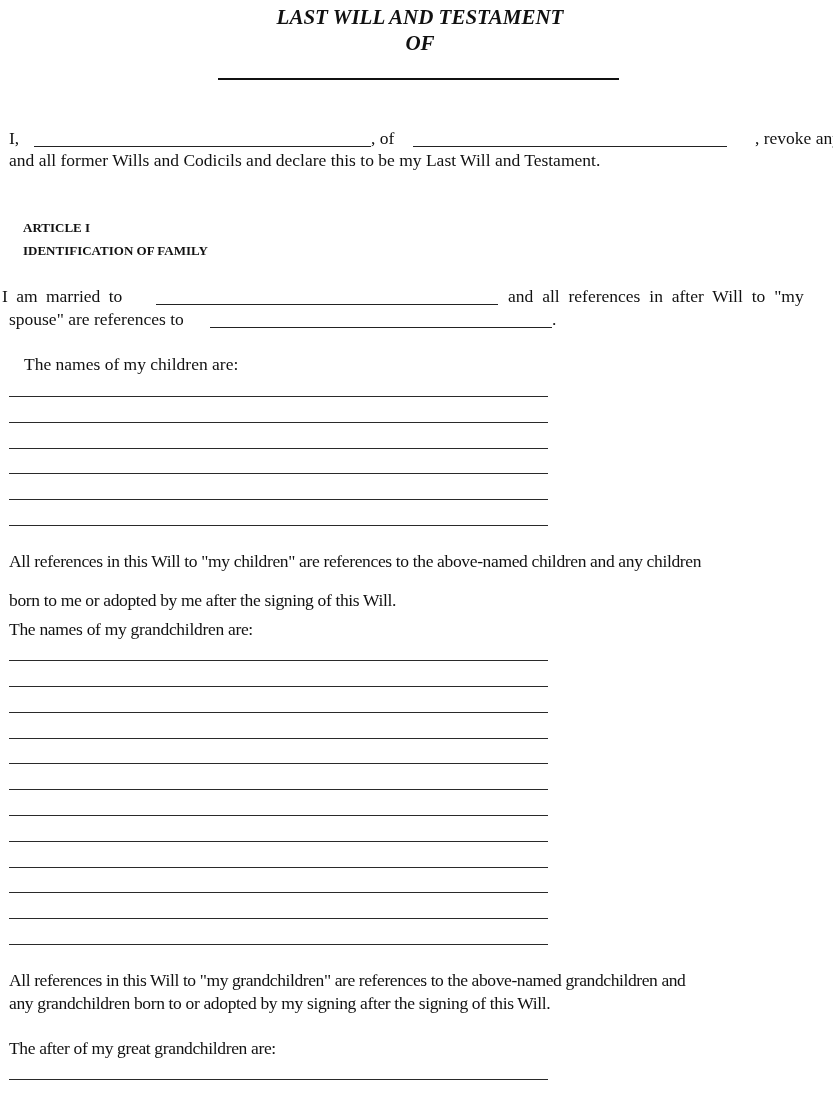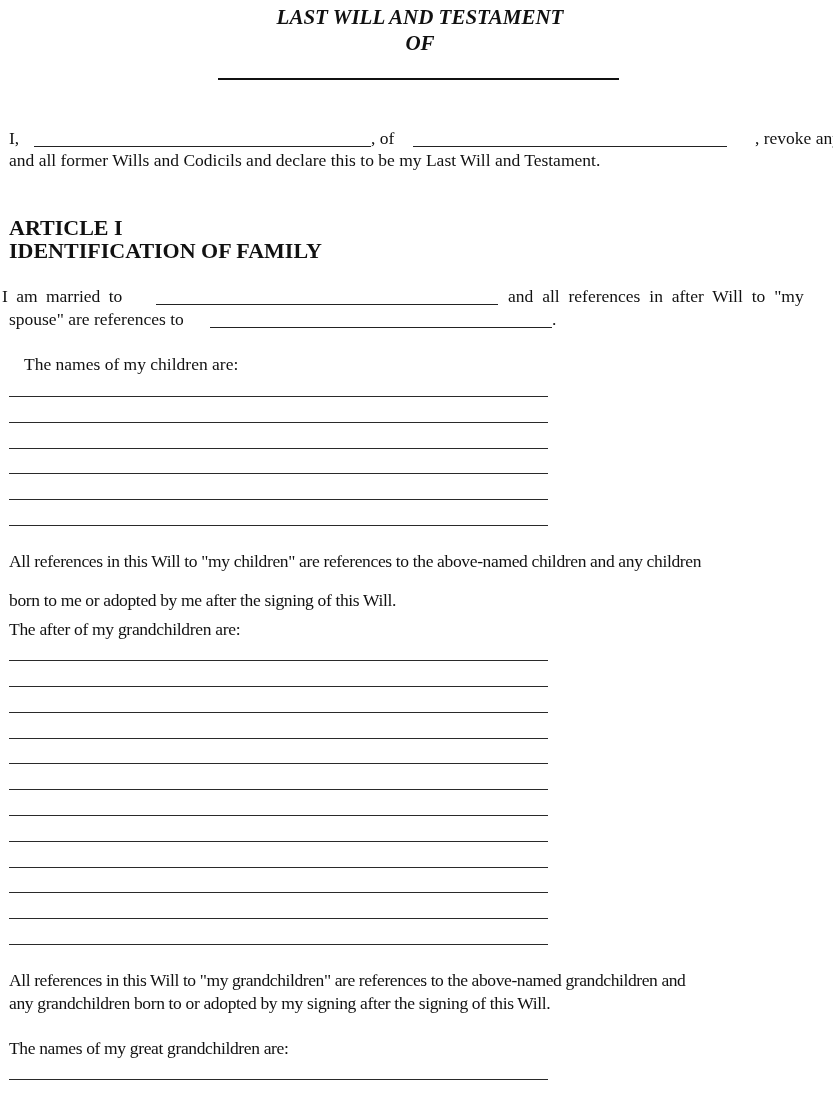--- a/index.html
+++ b/index.html
@@ -8,21 +8,21 @@
       font-family: "Liberation Serif", "DejaVu Serif", serif;
       color: #111111; font-size: 17.5px;
     }
     .abs { position: absolute; }
     .title {
       left: 0; width: 840px; text-align: center;
       font-weight: bold; font-style: italic; font-size: 21px; line-height: 26px;
     }
     .title-blank { left: 218px; top: 78px; width: 401px; height: 0; border-top: 2px solid #111; }
     .line { white-space: nowrap; line-height: 22px; }
-    .head { font-weight: bold; font-size: 22px; line-height: 22px; left: 9px; }
+    .head { font-weight: bold; font-size: 13px; line-height: 22px; left: 23px; }
     .rule { left: 9px; width: 539px; height: 0; border-top: 1.4px solid #2a2a2a; }
   </style>
 </head>
 <body>
 
 <div>
 
   <div class="abs title" style="top:4px;">LAST WILL AND TESTAMENT</div>
   <div class="abs title" style="top:30px;">OF</div>
   <div class="abs title-blank"></div>
@@ -48,33 +48,33 @@
   <div class="abs rule" style="top:396px;"></div>
   <div class="abs rule" style="top:422px;"></div>
   <div class="abs rule" style="top:448px;"></div>
   <div class="abs rule" style="top:473px;"></div>
   <div class="abs rule" style="top:499px;"></div>
   <div class="abs rule" style="top:525px;"></div>
 
   <div class="abs line" style="left:9px; top:550px; letter-spacing:-0.35px;">All references in this Will to "my children" are references to the above-named children and any children</div>
   <div class="abs line" style="left:9px; top:573px; letter-spacing:-0.35px;margin-top:16px;">born to me or adopted by me after the signing of this Will.</div>
 
-  <div class="abs line" style="left:9px; top:618px; letter-spacing:-0.3px;">The after of my grandchildren are:</div>
+  <div class="abs line" style="left:9px; top:618px; letter-spacing:-0.3px;">The names of my grandchildren are:</div>
   <div class="abs rule" style="top:660px;"></div>
   <div class="abs rule" style="top:686px;"></div>
   <div class="abs rule" style="top:712px;"></div>
   <div class="abs rule" style="top:738px;"></div>
   <div class="abs rule" style="top:763px;"></div>
   <div class="abs rule" style="top:789px;"></div>
   <div class="abs rule" style="top:815px;"></div>
   <div class="abs rule" style="top:841px;"></div>
   <div class="abs rule" style="top:867px;"></div>
   <div class="abs rule" style="top:892px;"></div>
   <div class="abs rule" style="top:918px;"></div>
   <div class="abs rule" style="top:944px;"></div>
 
   <div class="abs line" style="left:9px; top:969px; letter-spacing:-0.4px;">All references in this Will to "my grandchildren" are references to the above-named grandchildren and</div>
   <div class="abs line" style="left:9px; top:992px; letter-spacing:-0.35px;">any grandchildren born to or adopted by my signing after the signing of this Will.</div>
 
-  <div class="abs line" style="left:9px; top:1037px; letter-spacing:-0.35px;">The names of my great grandchildren are:</div>
+  <div class="abs line" style="left:9px; top:1037px; letter-spacing:-0.35px;">The after of my great grandchildren are:</div>
   <div class="abs rule" style="top:1079px;"></div>
 
 </div>
 
 </body></html>

